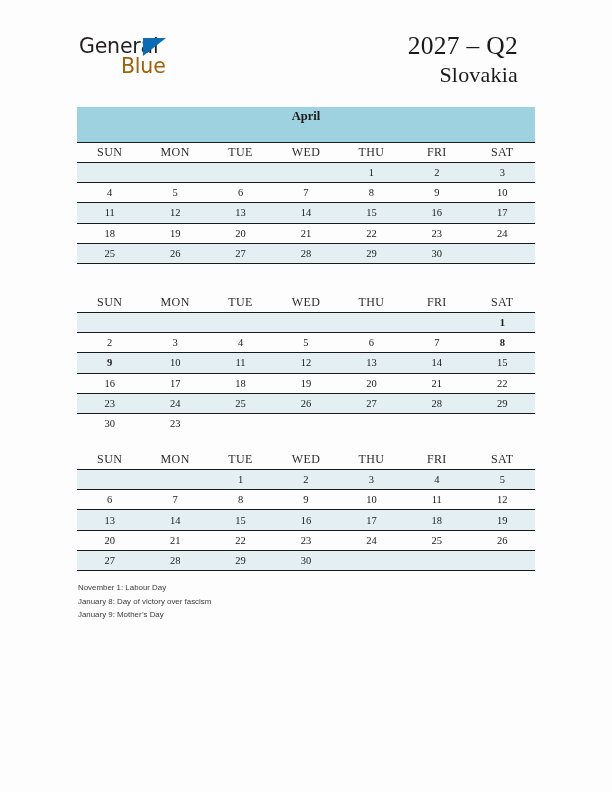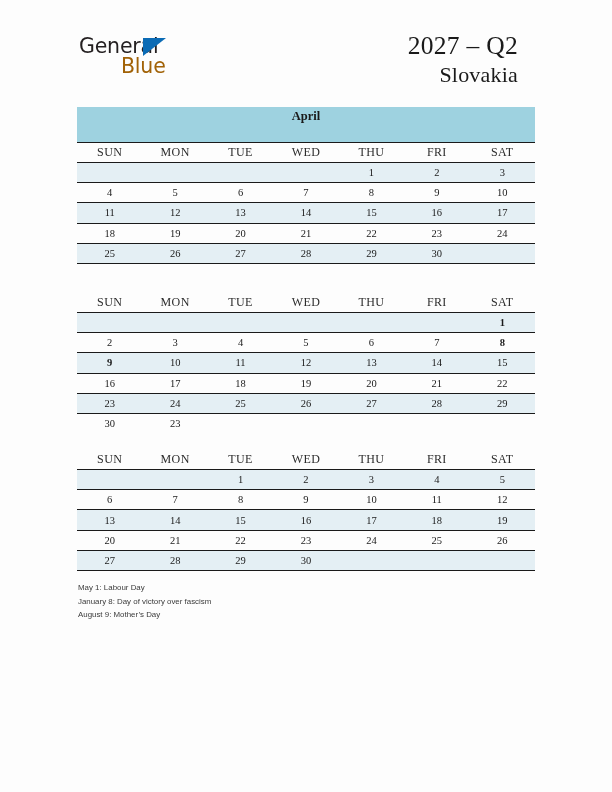--- a/index.html
+++ b/index.html
@@ -370,16 +370,16 @@
           <td></td>
           <td></td>
         </tr>
       </tbody>
     </table>
   </div>
 
 </div>
 
 <div class="notes">
-  <div>May 1: Labour Day</div>
+  <div>November 1: Labour Day</div>
   <div>January 8: Day of victory over fascism</div>
-  <div>August 9: Mother’s Day</div>
+  <div>January 9: Mother’s Day</div>
 </div>
 
 </body></html>

